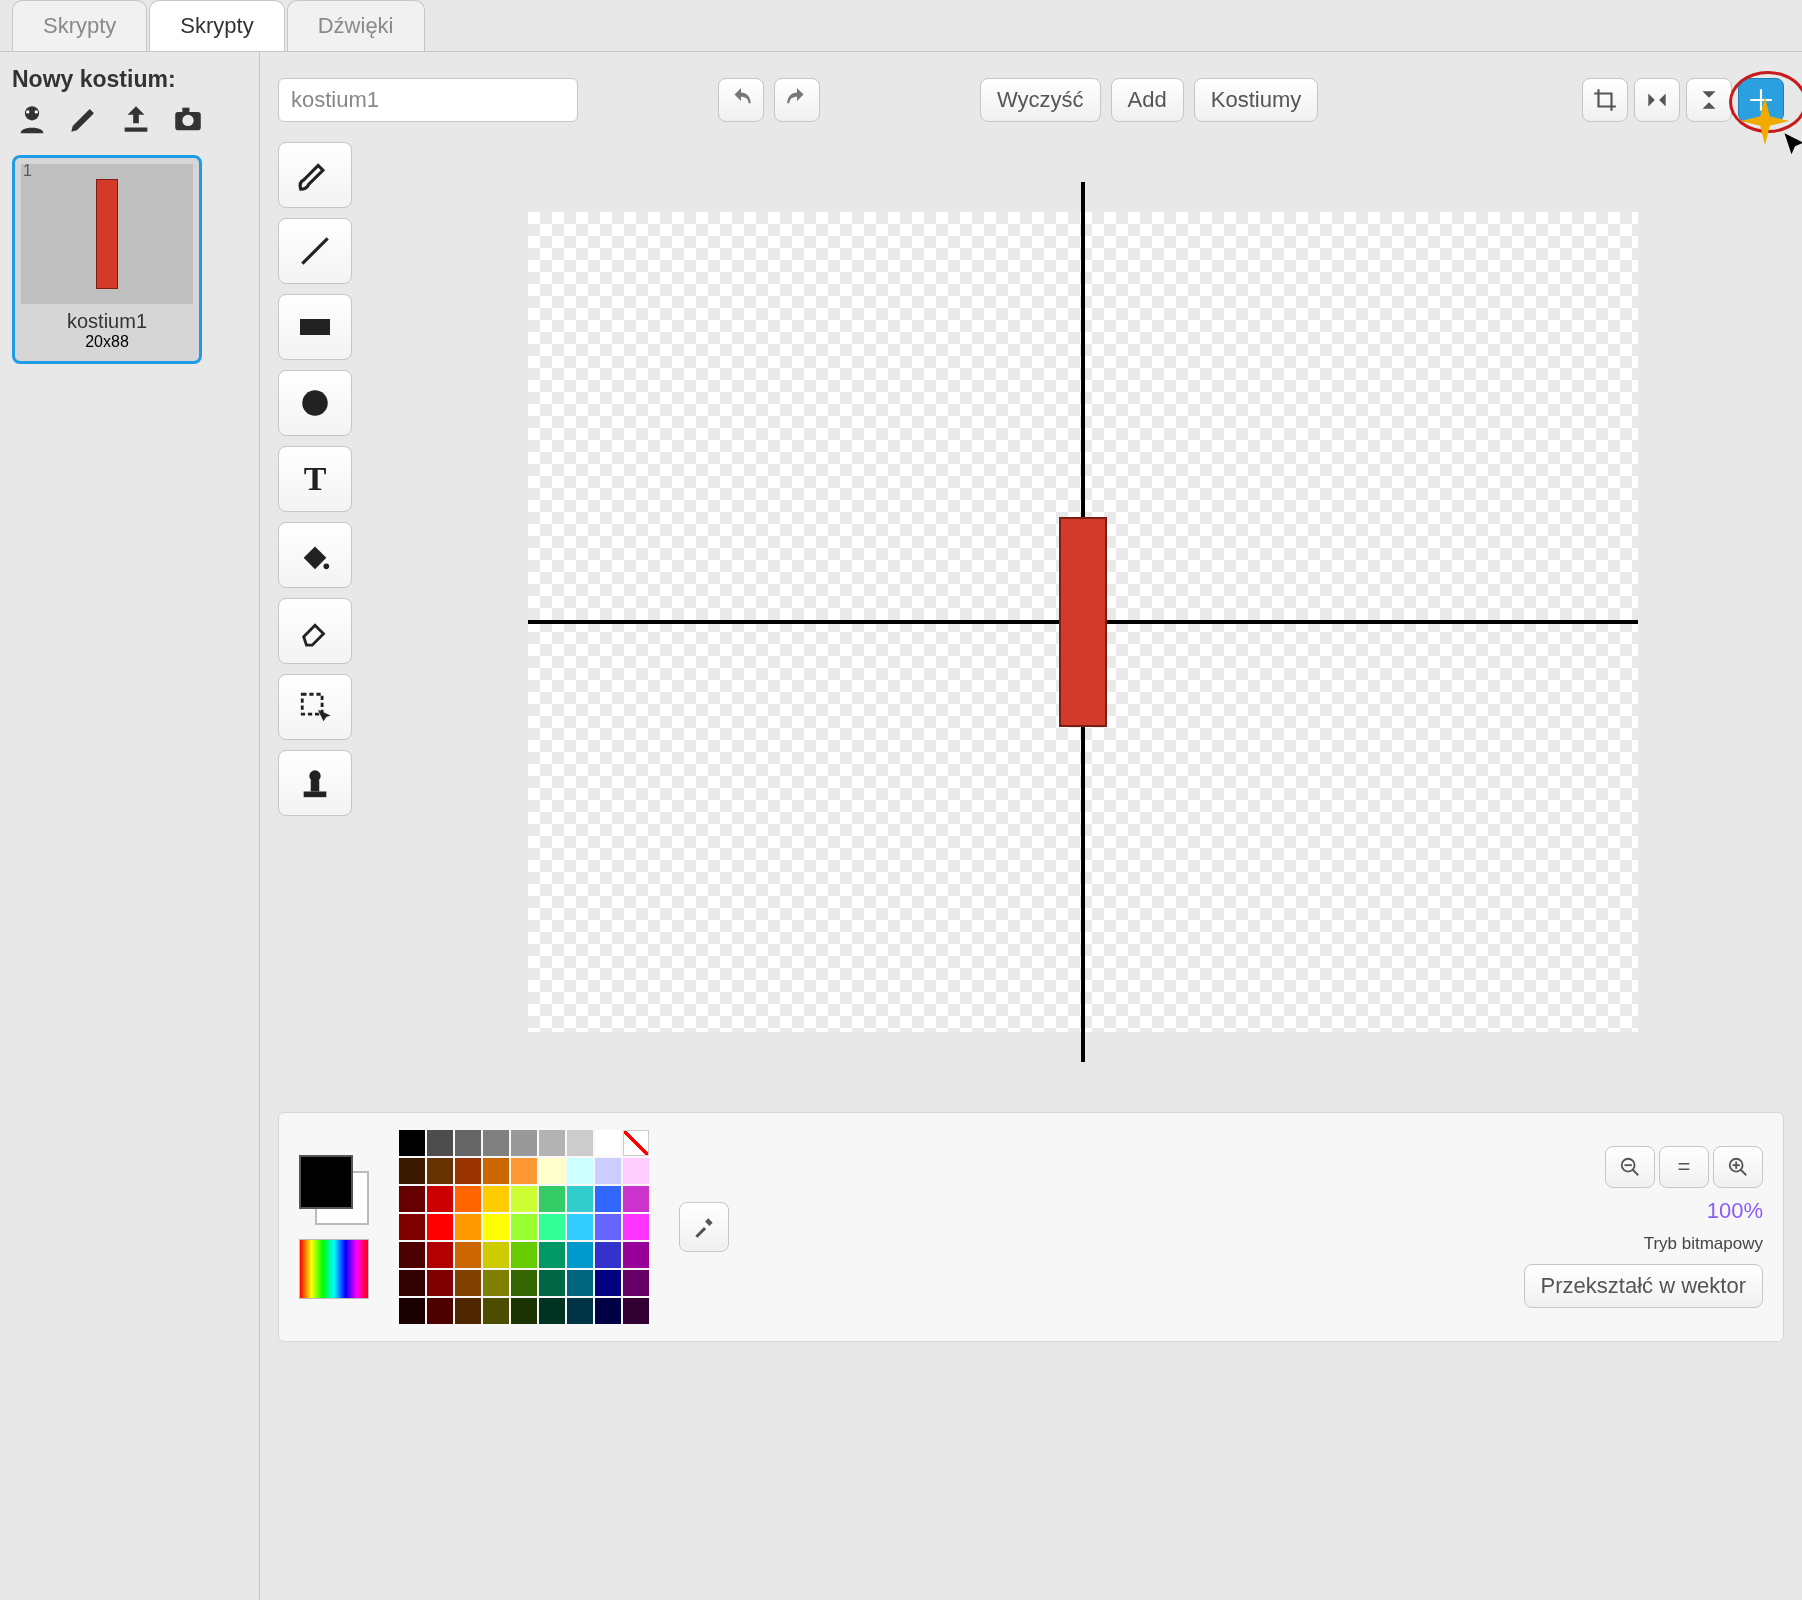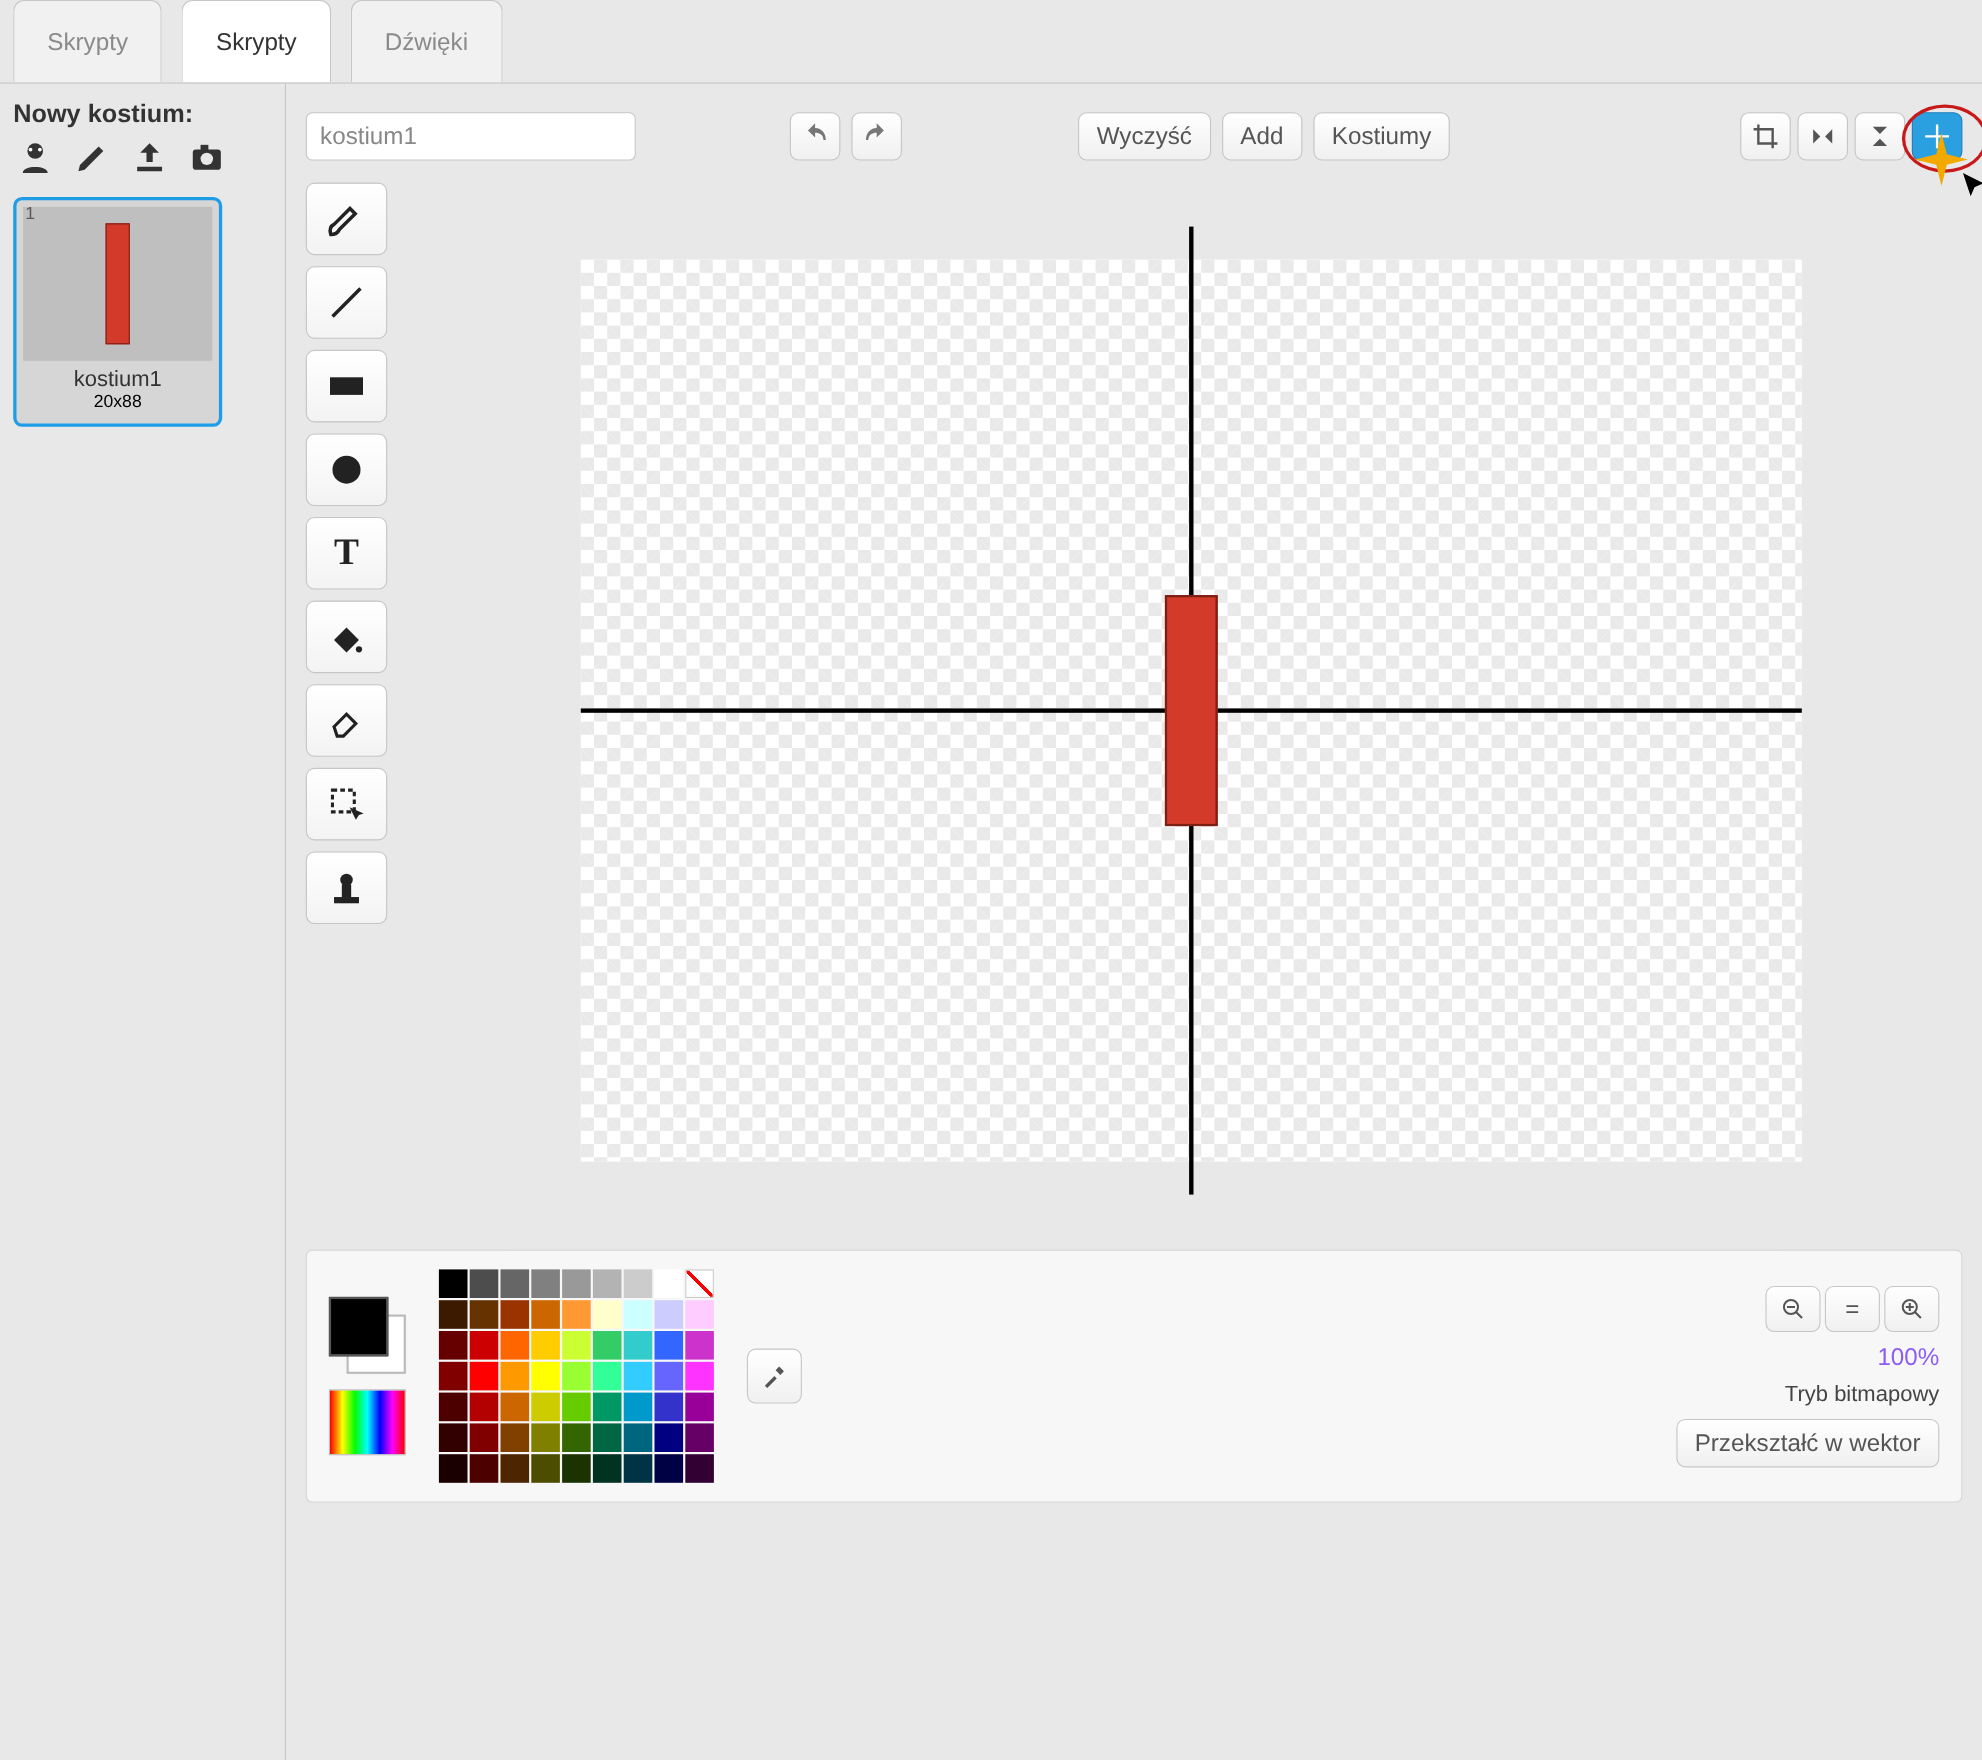--- a/index.html
+++ b/index.html
@@ -19,29 +19,29 @@
     flex-direction: column;
   }
   
   .tabs {
     display: flex;
     gap: 0;
     padding: 0 12px;
     background: #e8e8e8;
   }
   .tab {
-    padding: 24px 30px;
+    padding: 12px 30px;
     border: 1px solid #c6c6c6;
     border-bottom: none;
     border-radius: 10px 10px 0 0;
     background: #f1f1f1;
     color: #8a8a8a;
     cursor: pointer;
     font-size: 22px;
-    margin-right: 18px;
+    margin-right: 2px;
   }
   .tab.active {
     background: #fff;
     color: #333;
   }
   .main-area {
     display: flex;
     flex: 1;
     background: #e8e8e8;
     border-top: 1px solid #c6c6c6;
@@ -266,21 +266,21 @@
     background: linear-gradient(#fff,#f0f0f0);
     display:flex; align-items:center; justify-content:center;
     cursor: pointer;
   }
   .footer-right {
     margin-left: auto;
     display: flex; flex-direction: column; align-items: flex-end; gap: 10px;
   }
   .zoom-controls { display:flex; gap:4px; }
   .zoom-controls .btn { width:50px; padding:0; justify-content:center; height:42px; }
-  .mode-label { font-size: 20px; color: #444; }
+  .mode-label { font-size: 17px; color: #444; }
 </style>
 </head>
 <body>
 
 <div class="app">
 
   <div class="tabs">
     <div class="tab">Skrypty</div>
     <div class="tab active">Skrypty</div>
     <div class="tab">Dźwięki</div>

